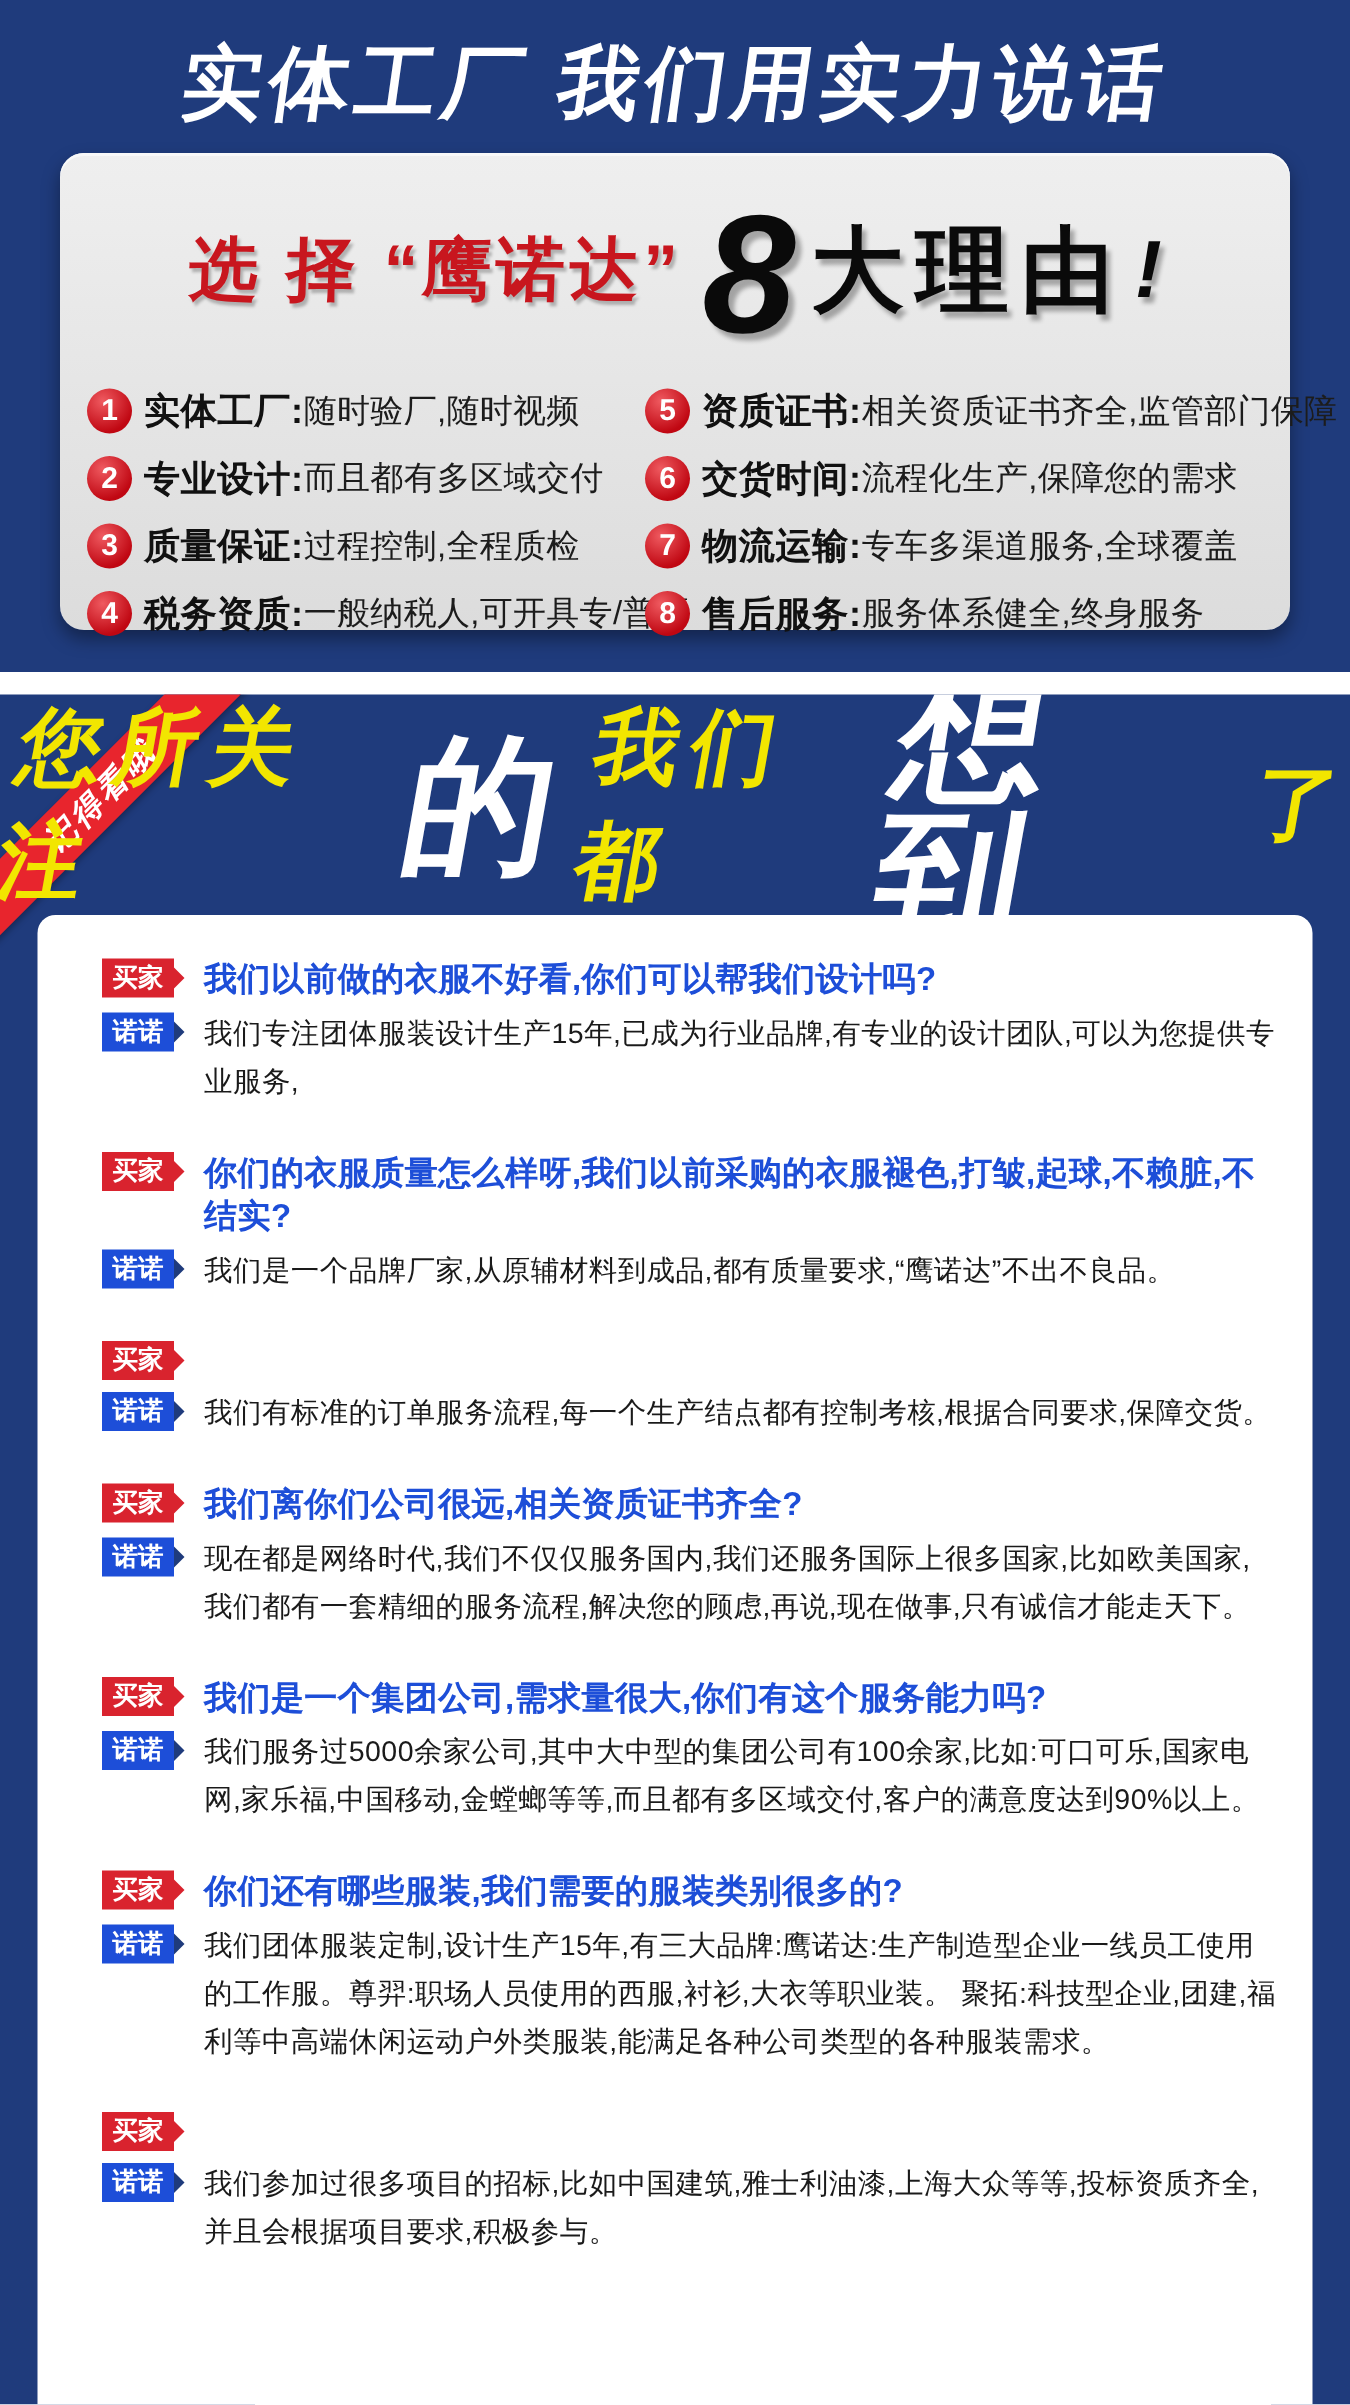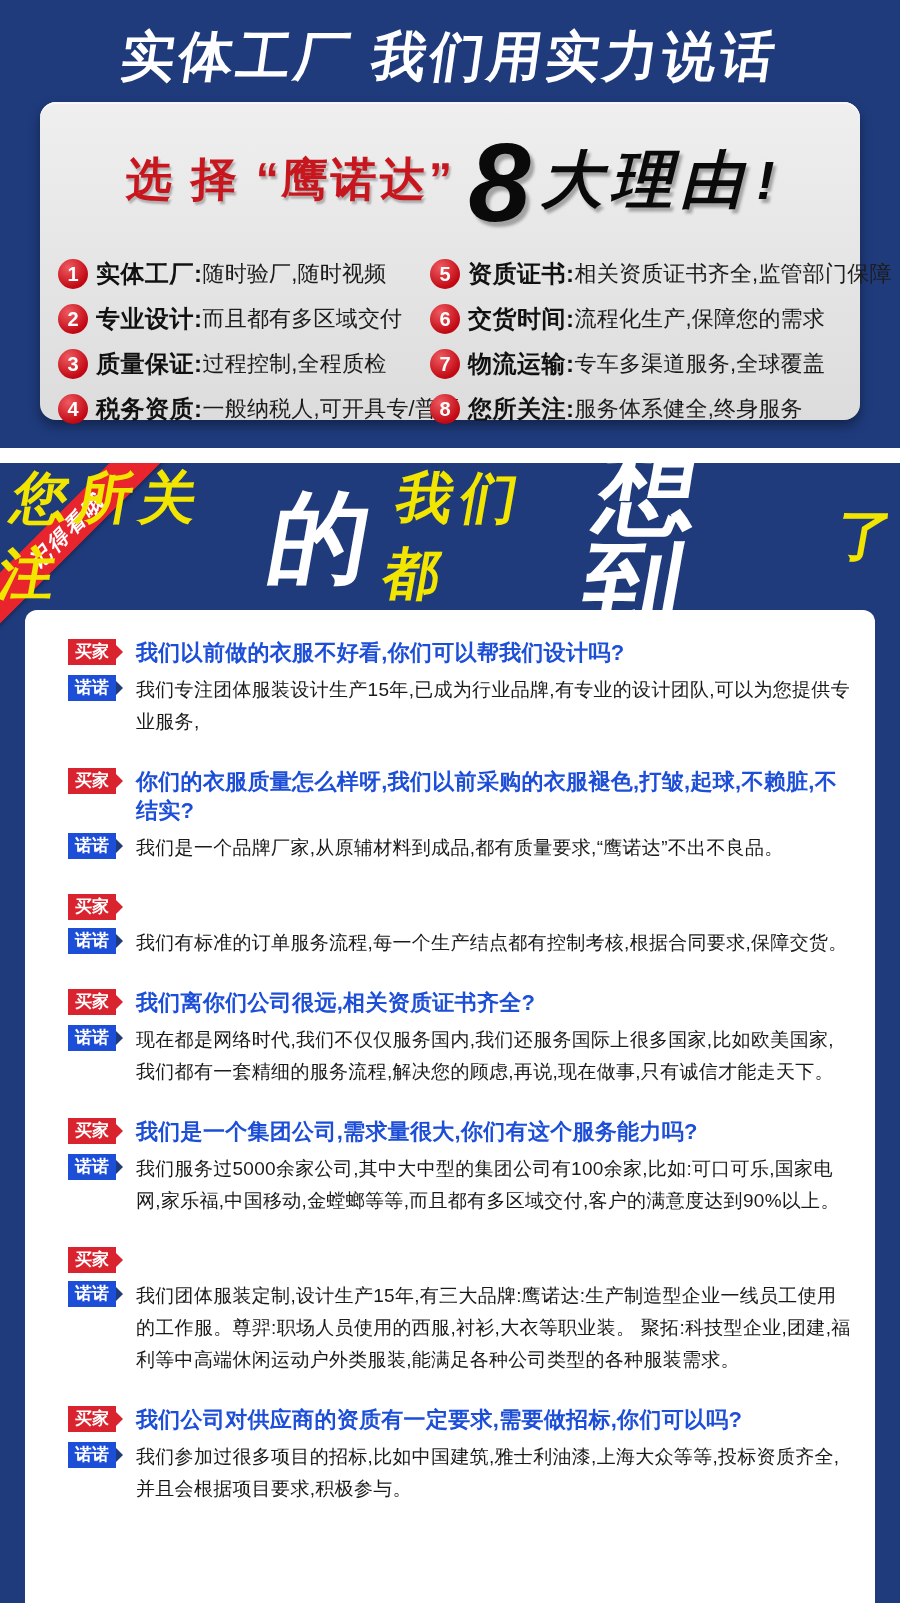--- a/index.html
+++ b/index.html
@@ -23,21 +23,21 @@
   .box-title { display:flex; align-items:center; justify-content:center; height:128px; }
   .bt-red {
     color:#c8161e; font-size:46px; font-weight:900; letter-spacing:3px;
     transform:skewX(-2deg); text-shadow:2px 3px 2px rgba(0,0,0,0.25); margin-right:14px;
   }
   .bt-num {
     color:#0a0a0a; font-size:112px; font-weight:900; font-style:italic; line-height:1;
     text-shadow:4px 5px 3px rgba(0,0,0,0.3); margin:0 10px -6px 0;
   }
   .bt-black {
-    color:#0a0a0a; font-size:62px; font-weight:900; font-style:italic; letter-spacing:8px;
+    color:#0a0a0a; font-size:62px; font-weight:900; letter-spacing:8px;
     text-shadow:3px 4px 3px rgba(0,0,0,0.3);
   }
   .bt-bang {
     color:#0a0a0a; font-size:54px; font-weight:900; font-style:italic; margin-left:6px;
     text-shadow:3px 4px 3px rgba(0,0,0,0.3);
   }
   .reasons {
     margin-top:14px; padding:0 12px 0 18px;
     display:grid; grid-template-columns:372px 1fr; grid-template-rows:repeat(4,auto);
     grid-auto-flow:column; row-gap:13px;
@@ -146,21 +146,21 @@
         <span class="rlabel">交货时间:</span>
         <span class="rtext">流程化生产,保障您的需求</span>
       </div>
       <div class="reason">
         <span class="rnum">7</span>
         <span class="rlabel">物流运输:</span>
         <span class="rtext">专车多渠道服务,全球覆盖</span>
       </div>
       <div class="reason">
         <span class="rnum">8</span>
-        <span class="rlabel">您所关注:</span>
+        <span class="rlabel">售后服务:</span>
         <span class="rtext">服务体系健全,终身服务</span>
       </div>
     </div>
   </div>
 </div>
 
 <div class="strip"></div>
 
 <div class="main">
   <div class="ribbon">
@@ -227,31 +227,31 @@
       </div>
       <div class="arow">
         <span class="tag tag-nuo">诺诺</span>
         <span class="atext">我们服务过5000余家公司,其中大中型的集团公司有100余家,比如:可口可乐,国家电网,家乐福,中国移动,金螳螂等等,而且都有多区域交付,客户的满意度达到90%以上。</span>
       </div>
     </div>
 
     <div class="qa">
       <div class="qrow">
         <span class="tag tag-buyer">买家</span>
+        <span class="qtext">你们还有哪些服装,我们需要的服装类别很多的?</span>
       </div>
       <div class="arow">
         <span class="tag tag-nuo">诺诺</span>
         <span class="atext">我们团体服装定制,设计生产15年,有三大品牌:鹰诺达:生产制造型企业一线员工使用的工作服。尊羿:职场人员使用的西服,衬衫,大衣等职业装。 聚拓:科技型企业,团建,福利等中高端休闲运动户外类服装,能满足各种公司类型的各种服装需求。</span>
       </div>
     </div>
 
     <div class="qa">
       <div class="qrow">
         <span class="tag tag-buyer">买家</span>
-        <span class="qtext">我们公司对供应商的资质有一定要求,需要做招标,你们可以吗?</span>
       </div>
       <div class="arow">
         <span class="tag tag-nuo">诺诺</span>
         <span class="atext">我们参加过很多项目的招标,比如中国建筑,雅士利油漆,上海大众等等,投标资质齐全,并且会根据项目要求,积极参与。</span>
       </div>
     </div>
 
   </div>
 
   <div class="footer">

